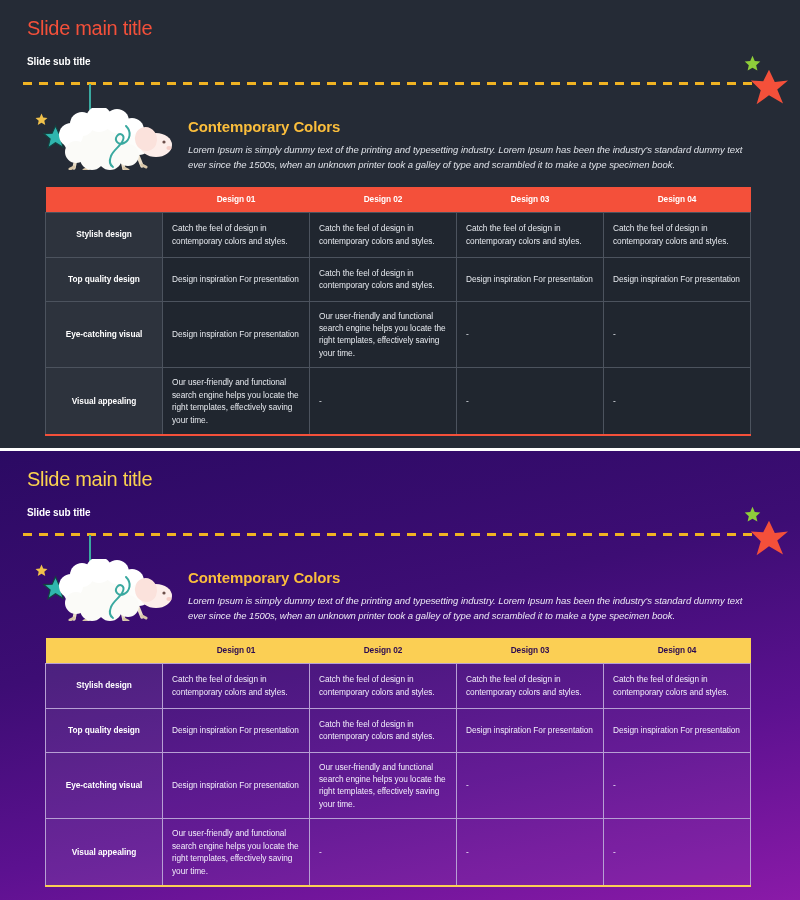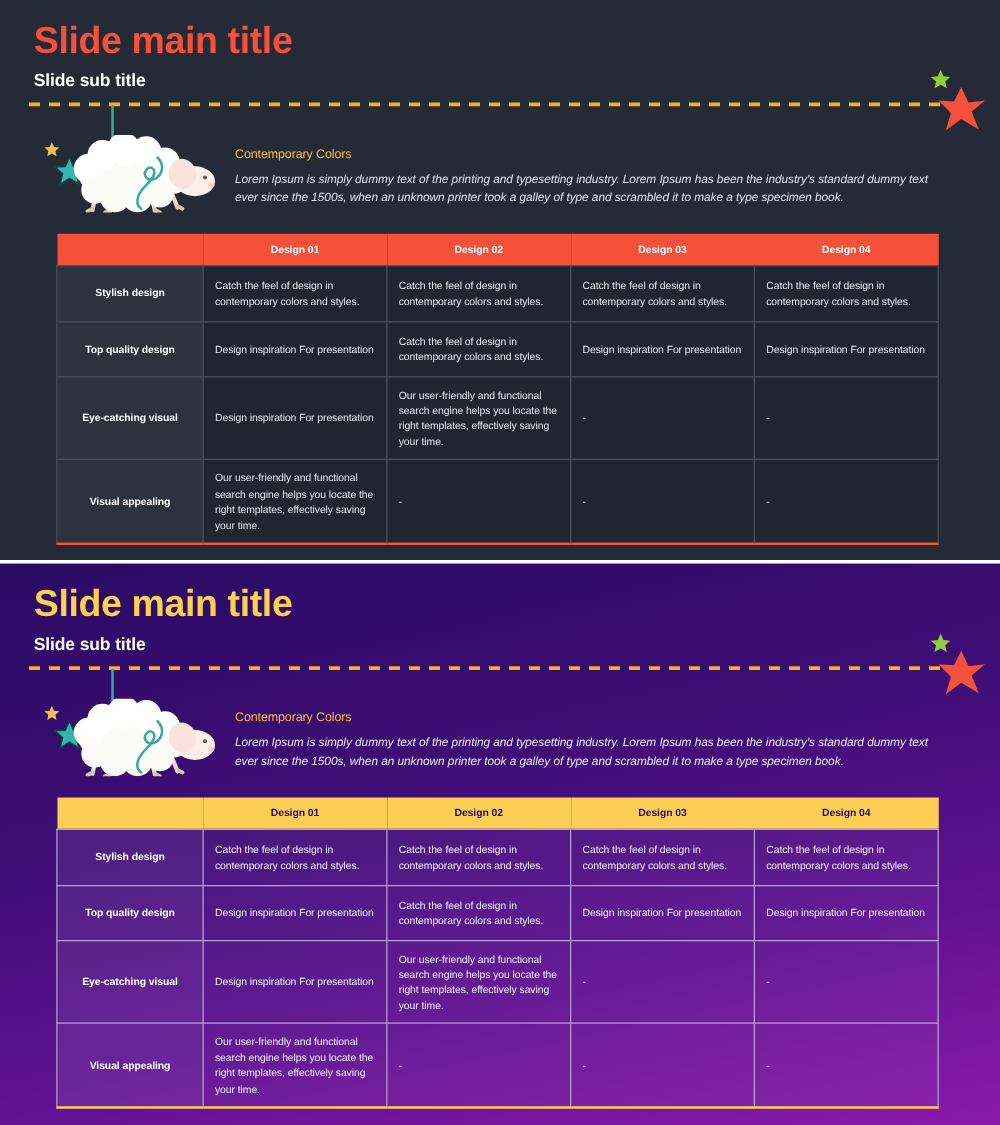--- a/index.html
+++ b/index.html
@@ -37,33 +37,33 @@
     top: 448px;
     width: 800px;
     height: 3px;
     background: #ffffff;
   }
 
   
   .main-title {
     position: absolute;
     left: 27px;
-    font-size: 30px;
-    font-weight: bold;
+    font-size: 20px;
+    font-weight: normal;
     letter-spacing: -0.3px;
     line-height: 1;
   }
   .slide--dark .main-title { top: 18px; color: #f4503a; }
   .slide--purple .main-title { top: 18px; color: #fbd24f; }
 
   .sub-title {
     position: absolute;
     left: 27px;
     top: 56px;
-    font-size: 14px;
+    font-size: 10px;
     font-weight: bold;
     color: #ffffff;
     letter-spacing: -0.1px;
   }
 
   
   .dash-rule {
     position: absolute;
     left: 23px;
     top: 82px;
@@ -118,22 +118,22 @@
   .mini-star--teal { position: absolute; left: 13px; top: 11px; width: 25px; height: 25px; }
 
   
   .copy-block {
     position: absolute;
     left: 188px;
     top: 118px;
     width: 568px;
   }
   .copy-heading {
-    font-size: 10px;
-    font-weight: normal;
+    font-size: 15px;
+    font-weight: bold;
     color: #fbbe3c;
     letter-spacing: -0.1px;
     margin-bottom: 8px;
   }
   .slide--purple .copy-heading { color: #fbbe3c; }
   .copy-text {
     font-size: 9.5px;
     line-height: 1.55;
     color: #dfe2e8;
     letter-spacing: -0.05px;

